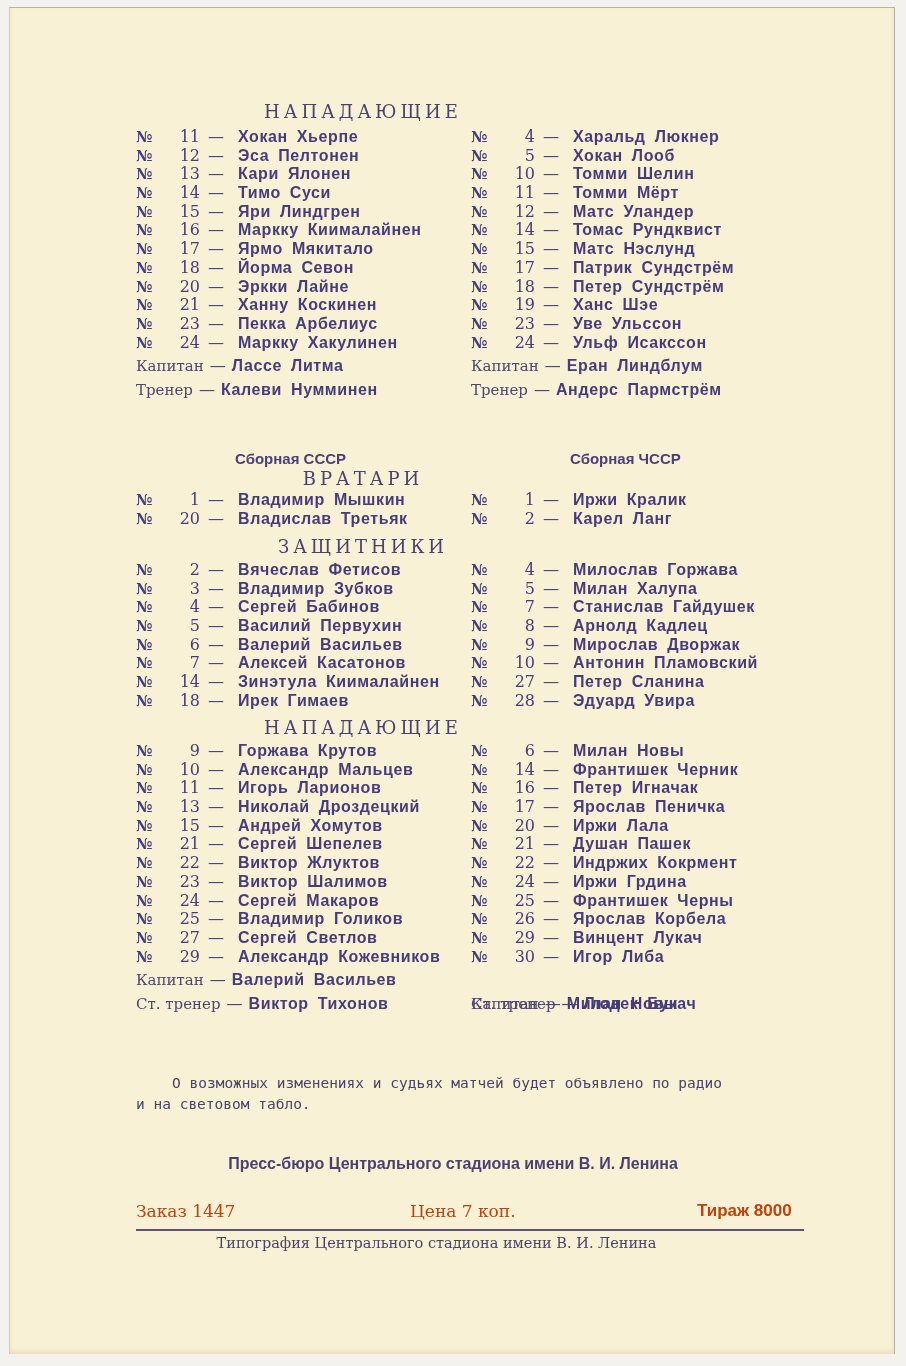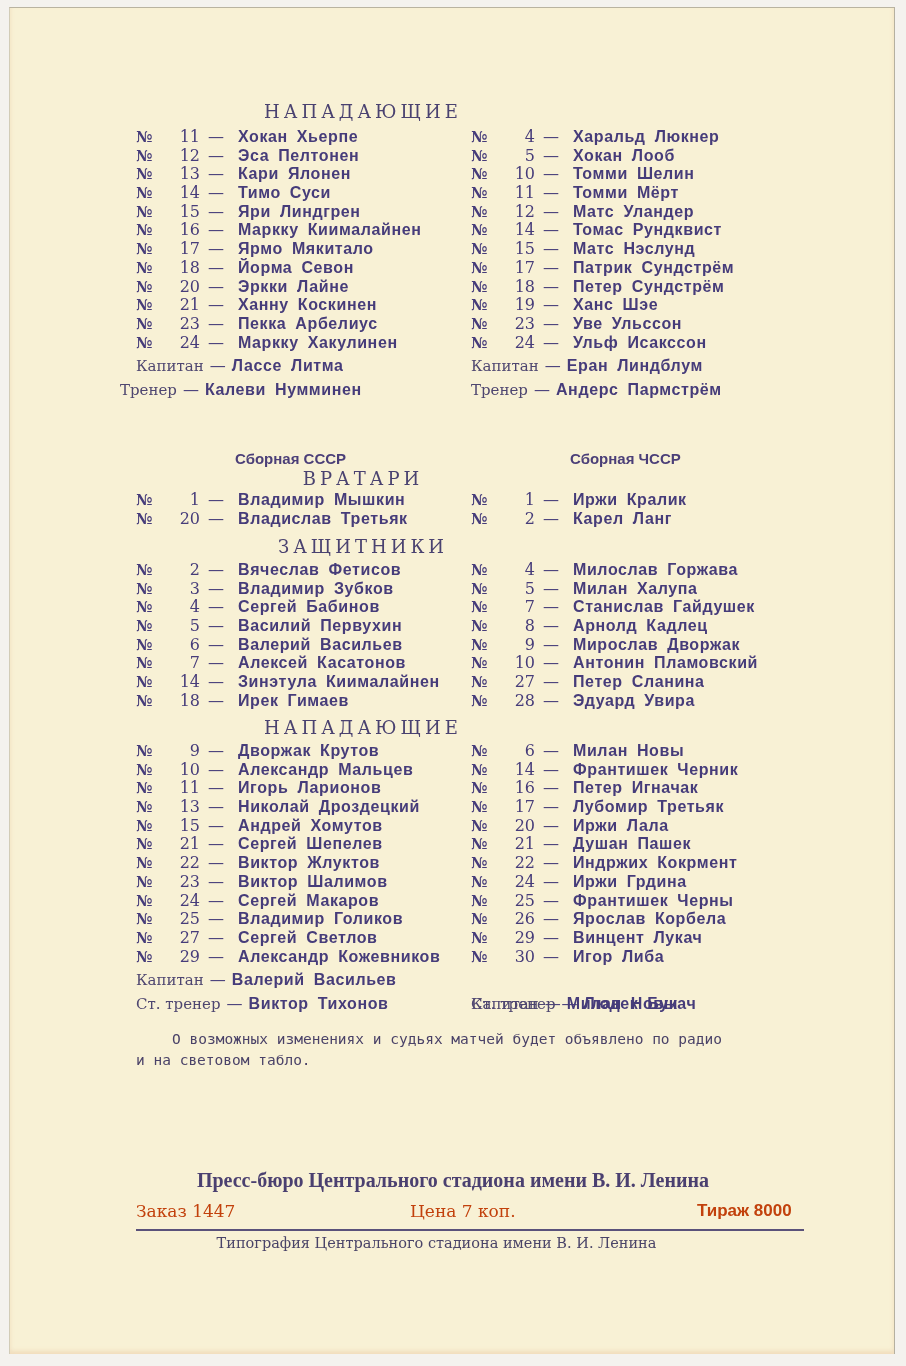--- a/index.html
+++ b/index.html
@@ -27,22 +27,22 @@
   .row .no { width:34px; font-family:"DejaVu Serif", serif; font-weight:bold; font-size:15px; }
   .row .num { width:30px; text-align:right; padding-right:8px; font-family:"DejaVu Serif", serif; font-size:16px; font-weight:normal; }
   .row .dash { width:30px; font-family:"DejaVu Serif", serif; font-weight:normal; }
   .row .name { letter-spacing:0.6px; word-spacing:4px; }
   .staff {
     position:absolute; font-size:16px; white-space:nowrap; color:#463c7a;
   }
   .staff .role { font-family:"DejaVu Serif", serif; font-weight:normal; font-size:15px; color:#4e4670; }
   .staff .sep { font-family:"DejaVu Serif", serif; margin:0 6px; }
   .staff .person { font-family:"Liberation Sans", sans-serif; font-weight:bold; letter-spacing:0.6px; word-spacing:4px; }
-  .note { position:absolute; font-family:"DejaVu Sans Mono", monospace; font-size:14.5px; color:#4a4268; white-space:nowrap; }
-  .press { position:absolute; left:0; width:906px; text-align:center; font-family:Liberation Serif, serif; font-weight:bold; font-size:20px; color:#4b4070;margin-top:14px; }
+  .note { position:absolute; font-family:"DejaVu Sans Mono", monospace; font-size:14.5px; color:#4a4268; white-space:nowrap;margin-top:44px; }
+  .press { position:absolute; left:0; width:906px; text-align:center; font-family:Liberation Sans, sans-serif; font-weight:bold; font-size:16px; color:#4b4070; }
   .foot { position:absolute; font-family:"DejaVu Serif", serif; font-size:17px; color:#c2410c; white-space:nowrap; }
   .rule { position:absolute; left:136px; width:668px; top:1229px; height:2px; background:#5a527a; }
   .typo { position:absolute; left:0; width:873px; text-align:center; top:1235px; font-family:"DejaVu Serif", serif; font-size:14.5px; color:#4a4468; }
 </style>
 </head>
 <body>
 
 <div class="paper"></div>
 
 <div class="section-title" style="top:101px;">НАПАДАЮЩИЕ</div>
@@ -191,21 +191,21 @@
     </div>
   <div class="row">
       <span class="no">№</span>
       <span class="num">24</span>
       <span class="dash">—</span>
       <span class="name">Ульф Исакссон</span>
     </div>
 </div>
 
 <div class="staff" style="left:136px; top:356px;"><span class="role">Капитан</span><span class="sep">—</span><span class="person">Лассе Литма</span></div>
-<div class="staff" style="left:120px; top:380px;"><span class="role">Тренер</span><span class="sep">—</span><span class="person">Калеви Нумминен</span></div>
+<div class="staff" style="left:136px; top:380px;"><span class="role">Тренер</span><span class="sep">—</span><span class="person">Калеви Нумминен</span></div>
 <div class="staff" style="left:471px; top:356px;"><span class="role">Капитан</span><span class="sep">—</span><span class="person">Еран Линдблум</span></div>
 <div class="staff" style="left:471px; top:380px;"><span class="role">Тренер</span><span class="sep">—</span><span class="person">Андерс Пармстрём</span></div>
 
 <div class="team-title" style="left:235px; top:450px;">Сборная СССР</div>
 <div class="team-title" style="left:570px; top:450px;">Сборная ЧССР</div>
 
 <div class="section-title" style="top:468px;">ВРАТАРИ</div>
 <div class="roster" style="left:136px; top:491px;">
   <div class="row">
       <span class="no">№</span>
@@ -336,21 +336,21 @@
       <span class="name">Эдуард Увира</span>
     </div>
 </div>
 
 <div class="section-title" style="top:717px;">НАПАДАЮЩИЕ</div>
 <div class="roster" style="left:136px; top:742px;">
   <div class="row">
       <span class="no">№</span>
       <span class="num">9</span>
       <span class="dash">—</span>
-      <span class="name">Дворжак Крутов</span>
+      <span class="name">Горжава Крутов</span>
     </div>
   <div class="row">
       <span class="no">№</span>
       <span class="num">10</span>
       <span class="dash">—</span>
       <span class="name">Александр Мальцев</span>
     </div>
   <div class="row">
       <span class="no">№</span>
       <span class="num">11</span>
@@ -428,21 +428,21 @@
   <div class="row">
       <span class="no">№</span>
       <span class="num">16</span>
       <span class="dash">—</span>
       <span class="name">Петер Игначак</span>
     </div>
   <div class="row">
       <span class="no">№</span>
       <span class="num">17</span>
       <span class="dash">—</span>
-      <span class="name">Лубомир Третьяк</span>
+      <span class="name">Ярослав Пеничка</span>
     </div>
   <div class="row">
       <span class="no">№</span>
       <span class="num">20</span>
       <span class="dash">—</span>
       <span class="name">Иржи Лала</span>
     </div>
   <div class="row">
       <span class="no">№</span>
       <span class="num">21</span>

